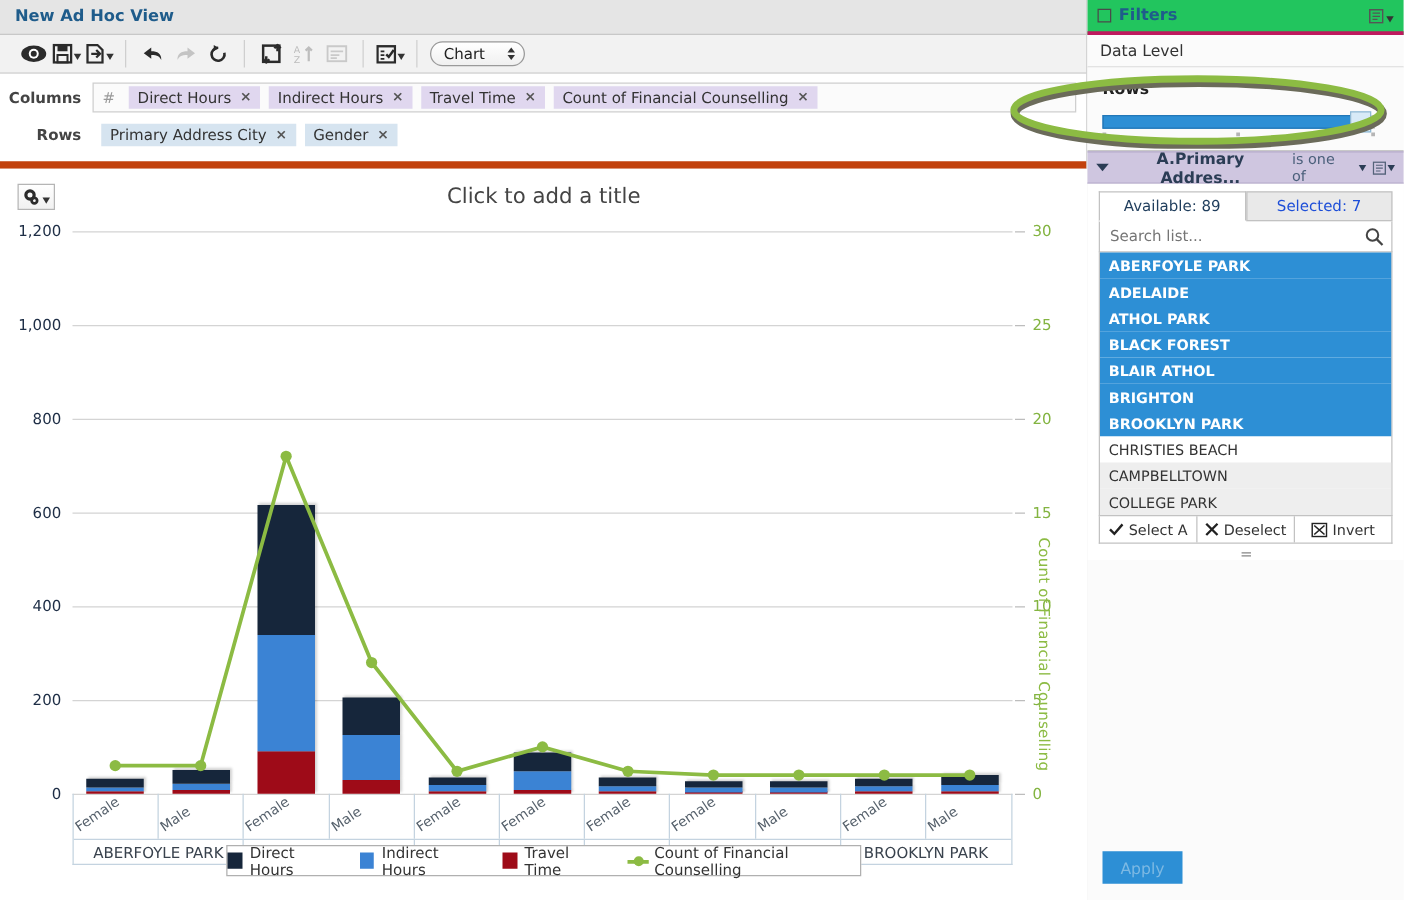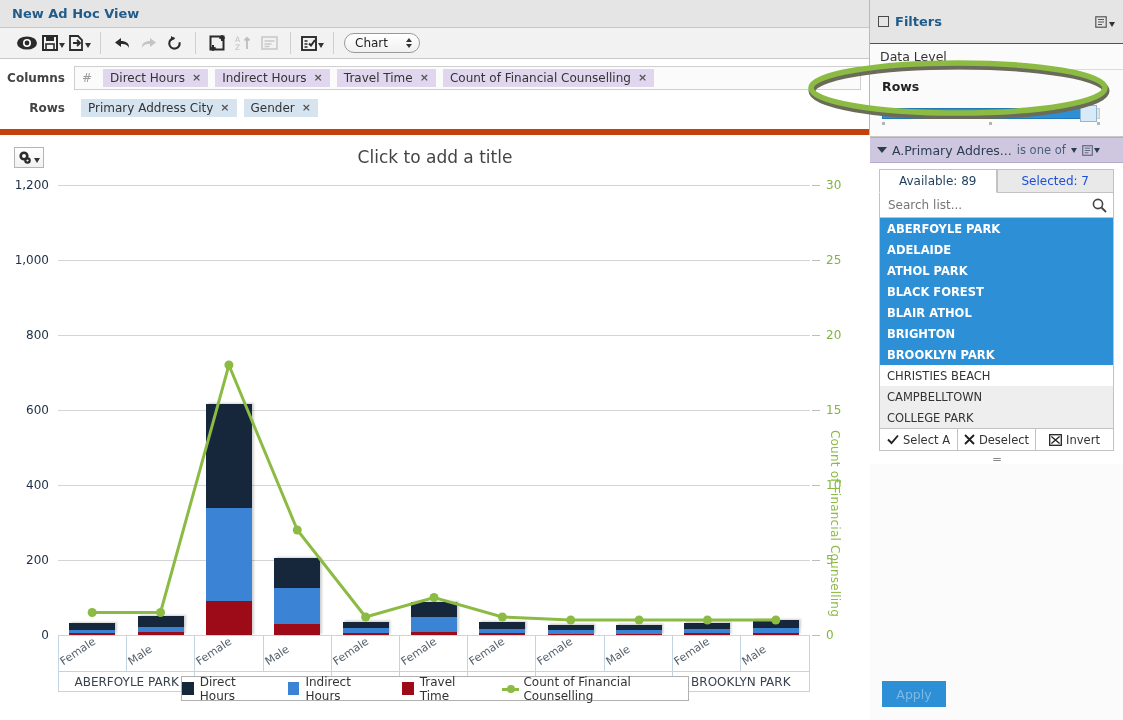--- a/index.html
+++ b/index.html
@@ -108,21 +108,21 @@
   .lgitem { display:flex; align-items:center; gap:6px; font-size:12px; color:#333; }
   .swatch { width:13px; height:13px; }
   .lgline { width:17px; height:13px; position:relative; }
   .lgline i { position:absolute; left:0; top:6px; width:17px; height:2.5px; background:#8cbb43; }
   .lgline b { position:absolute; left:5px; top:3px; width:8px; height:8px;
               border-radius:50%; background:#8cbb43; }
 
   
   .right { width:253px; height:720px; background:#fbfbfb; position:relative;
            display:flex; flex-direction:column; }
-  .rhead { height:44px; background:#e5e5e5; border-bottom:1px solid #be185d;
+  .rhead { height:28px; background:#22c55e; border-bottom:3px solid #be185d;
            display:flex; align-items:center; padding:0 8px; gap:6px; }
   .rhead .ttl { color:#1f5c8b; font-weight:bold; font-size:13px; flex:1; }
   .minibtn { display:flex; align-items:center; gap:1px; cursor:pointer; }
   .panelico { width:11px; height:11px; border:1.5px solid #4a4a4a; }
   .dlvl { height:26px; display:flex; align-items:center; padding-left:10px;
           font-size:12.5px; color:#333; border-bottom:1px solid #dcdcdc;
           background:#fbfbfb; }
   .rowsblock { padding:9px 12px 12px 12px; border-bottom:1px solid #c8c8c8;
                background:#fbfbfb; }
   .rowsblock .lb { font-weight:bold; font-size:12.5px; color:#222; margin-bottom:10px;}
@@ -136,21 +136,21 @@
   .sticks { position:absolute; left:0; top:18px; width:218px; height:4px; }
   .sticks i { position:absolute; width:3px; height:3px; background:#b5b5b5; }
 
   .filthead { height:26px; background:#cfc6e0; border-top:1px solid #b5aac9;
               border-bottom:1px solid #b5aac9; display:flex; align-items:center;
               padding:0 7px; gap:5px; }
   .tri { width:0; height:0; border-left:5px solid transparent;
          border-right:5px solid transparent; border-top:6px solid #2b3d55; }
   .tri.right { border-left:6px solid #2b3d55; border-top:5px solid transparent;
                border-bottom:5px solid transparent; border-right:none; }
-  .filthead .fname { font-weight:normal; color:#2b3d55; font-size:12.5px; }
+  .filthead .fname { font-weight:bold; color:#2b3d55; font-size:12.5px;text-align:center; }
   .filthead .fop { color:#4a5f7a; font-size:11.5px; }
   .mini-caret { width:0;height:0;border-left:3.5px solid transparent;
                 border-right:3.5px solid transparent;border-top:5px solid #2b3d55;}
 
   .filtbody { background:#fff; padding:6px 9px 0 9px; }
   .tabs { display:flex; height:24px; }
   .tab { flex:1; display:flex; align-items:center; justify-content:center;
          font-size:12px; color:#1d4ed8; border:1px solid #c2c2c2;
          background:#e9e9e9; cursor:pointer; }
   .tab.active { background:#fff; border-bottom-color:#fff; color:#1f3d5c; }

